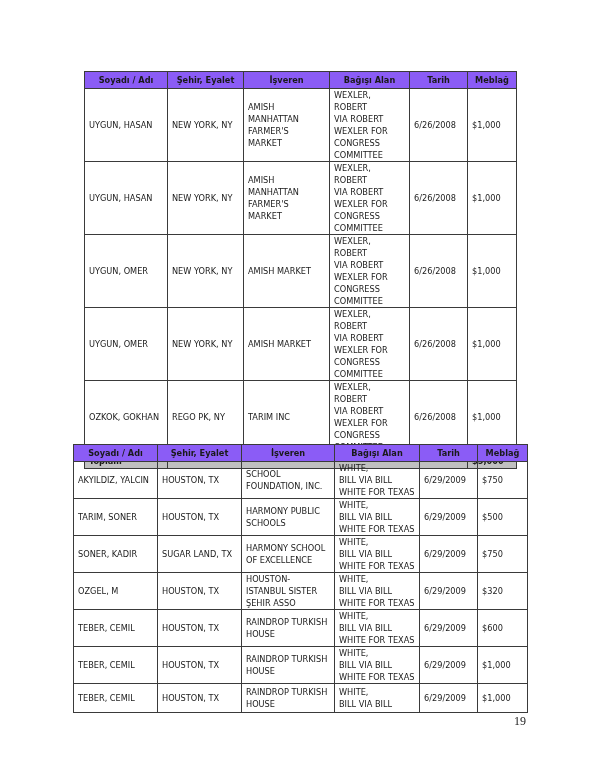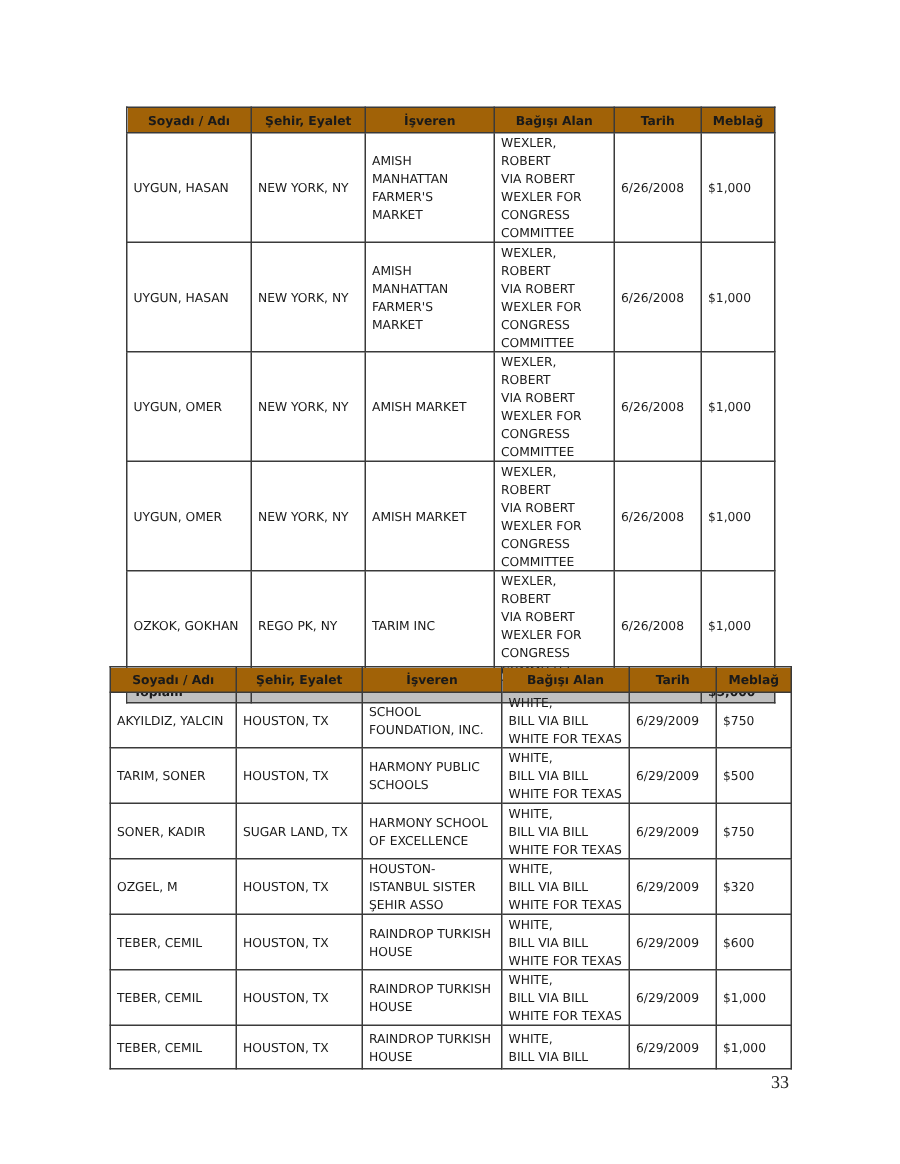--- a/index.html
+++ b/index.html
@@ -2,21 +2,21 @@
 <html><head>
 <meta charset="utf-8">
 <style>
   html, body { margin: 0; padding: 0; background: #ffffff; }
   body { width: 600px; height: 776px; position: relative; overflow: hidden;
          font-family: "Liberation Sans", sans-serif; color: #1a1a1a; }
   table { position: absolute; border-collapse: collapse; table-layout: fixed;
           font-family: "DejaVu Sans", sans-serif; font-size: 8.2px; }
   td, th { border: 1px solid #3a3a3a; padding: 0 4px; vertical-align: middle;
            line-height: 12px; overflow: hidden; }
-  th { background: #a16207; font-weight: bold; text-align: center; height: 16px; }
+  th { background: #8b5cf6; font-weight: bold; text-align: center; height: 16px; }
   .t1 { left: 84px; top: 71px; width: 432px; }
   .t1 tbody tr.data td { height: 59px; }
   .t2 { left: 73px; top: 444px; width: 454px; }
   .t2 tbody tr.data td { height: 35px; }
   .t2 tbody tr.last td { height: 28px; }
   td.num { text-align: left; }
   td.pre { white-space: pre-line; }
   tr.total td { background: #c0c0c0; font-weight: bold; height: 14px; }
   .page-num { position: absolute; left: 514px; top: 714px;
               font-family: "Liberation Serif", serif; font-size: 12px; color: #222; }
@@ -211,13 +211,13 @@
       <td class="pre">RAINDROP TURKISH
 HOUSE</td>
       <td class="pre">WHITE,
 BILL VIA BILL</td>
       <td class="num">6/29/2009</td>
       <td class="num">$1,000</td>
     </tr>
   </tbody>
 </table>
 
-<div class="page-num">33</div>
+<div class="page-num">19</div>
 
 </body></html>

